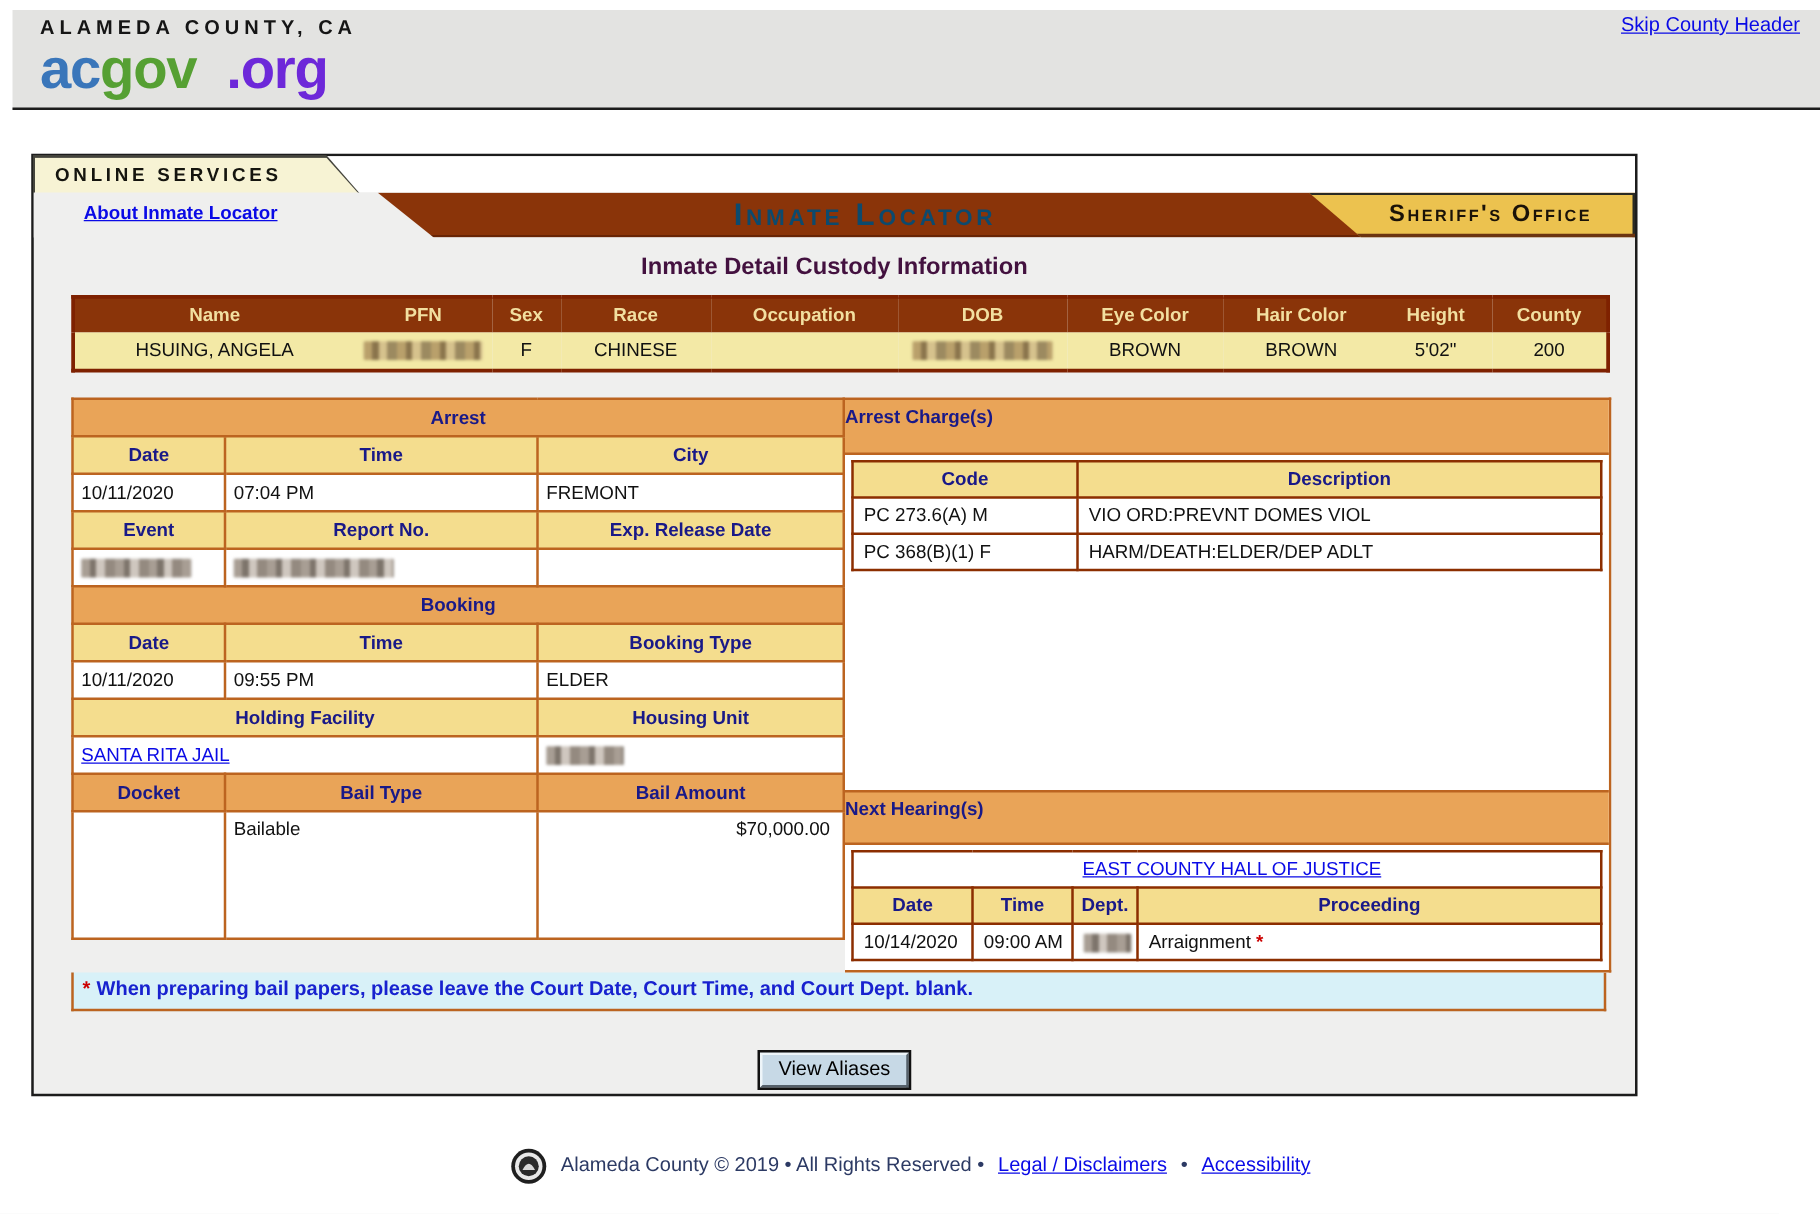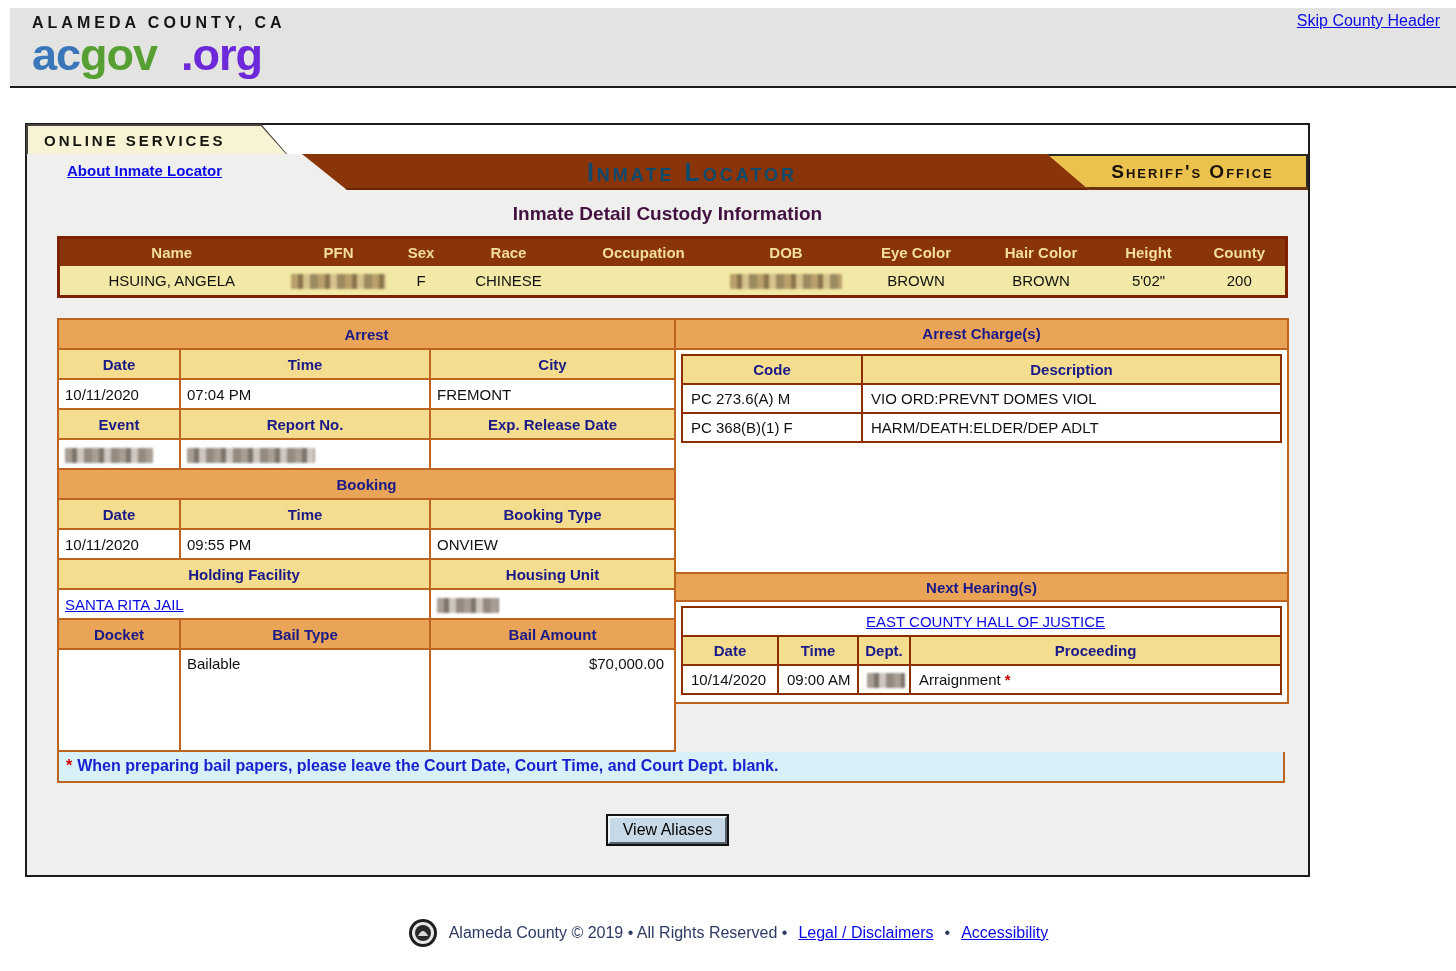--- a/index.html
+++ b/index.html
@@ -97,27 +97,27 @@
   .left-table{width:617px;table-layout:fixed;}
   .left-table td{border:2px solid var(--bord-orange);height:30px;font-size:15px;}
   .sec-cell{background:var(--sec-orange);color:var(--navy);font-weight:bold;text-align:center;}
   .colh-cell{background:var(--col-yellow);color:var(--navy);font-weight:bold;text-align:center;}
   .data-cell{background:#ffffff;color:#111;padding-left:6px;}
   .bail-row td{vertical-align:top;padding-top:5px;height:102px;}
   .bail-amount{text-align:right;padding-right:10px;}
 
   .right-col{width:615px;border:2px solid var(--bord-orange);border-left:none;background:#ffffff;}
   .right-sec{
-    height:30px;line-height:28px;background:var(--sec-orange);
-    color:var(--navy);font-weight:bold;text-align:center;font-size:15px;
+    height:44px;line-height:28px;background:var(--sec-orange);
+    color:var(--navy);font-weight:bold;font-size:15px;
     border-bottom:2px solid var(--bord-orange);
   }
   .right-sec.second{border-top:2px solid var(--bord-orange);}
   .panel{background:#ffffff;padding:4px 5px;}
-  .panel-charges{height:222px;}
+  .panel-charges{height:268px;}
   .panel-hearings{height:100px;}
   .inner-table{width:100%;table-layout:fixed;}
   .inner-table td{border:2px solid var(--bord-maroon);height:29px;font-size:15px;}
   .inner-table .ih{background:var(--col-yellow);color:var(--navy);font-weight:bold;text-align:center;}
   .inner-table .id{background:#fff;padding-left:8px;}
   .court-row{text-align:center!important;font-size:15px;}
 
   .note-row{
     margin-left:30px;width:1228px;height:31px;background:var(--note-blue);
     border:2px solid var(--bord-orange);border-top:none;
@@ -252,21 +252,21 @@
             <td class="sec-cell" colspan="3">Booking</td>
           </tr>
       <tr>
         <td class="colh-cell">Date</td>
         <td class="colh-cell">Time</td>
         <td class="colh-cell">Booking Type</td>
       </tr>
       <tr>
         <td class="data-cell">10/11/2020</td>
         <td class="data-cell">09:55 PM</td>
-        <td class="data-cell">ONVIEW</td>
+        <td class="data-cell">ELDER</td>
       </tr>
       <tr>
         <td class="colh-cell" colspan="2">Holding Facility</td>
         <td class="colh-cell">Housing Unit</td>
       </tr>
       <tr>
         <td class="data-cell" colspan="2"><a>SANTA RITA JAIL</a></td>
         <td class="data-cell"><span class="redact redact-gray" style="width:62px"></span></td>
       </tr>
       <tr>

